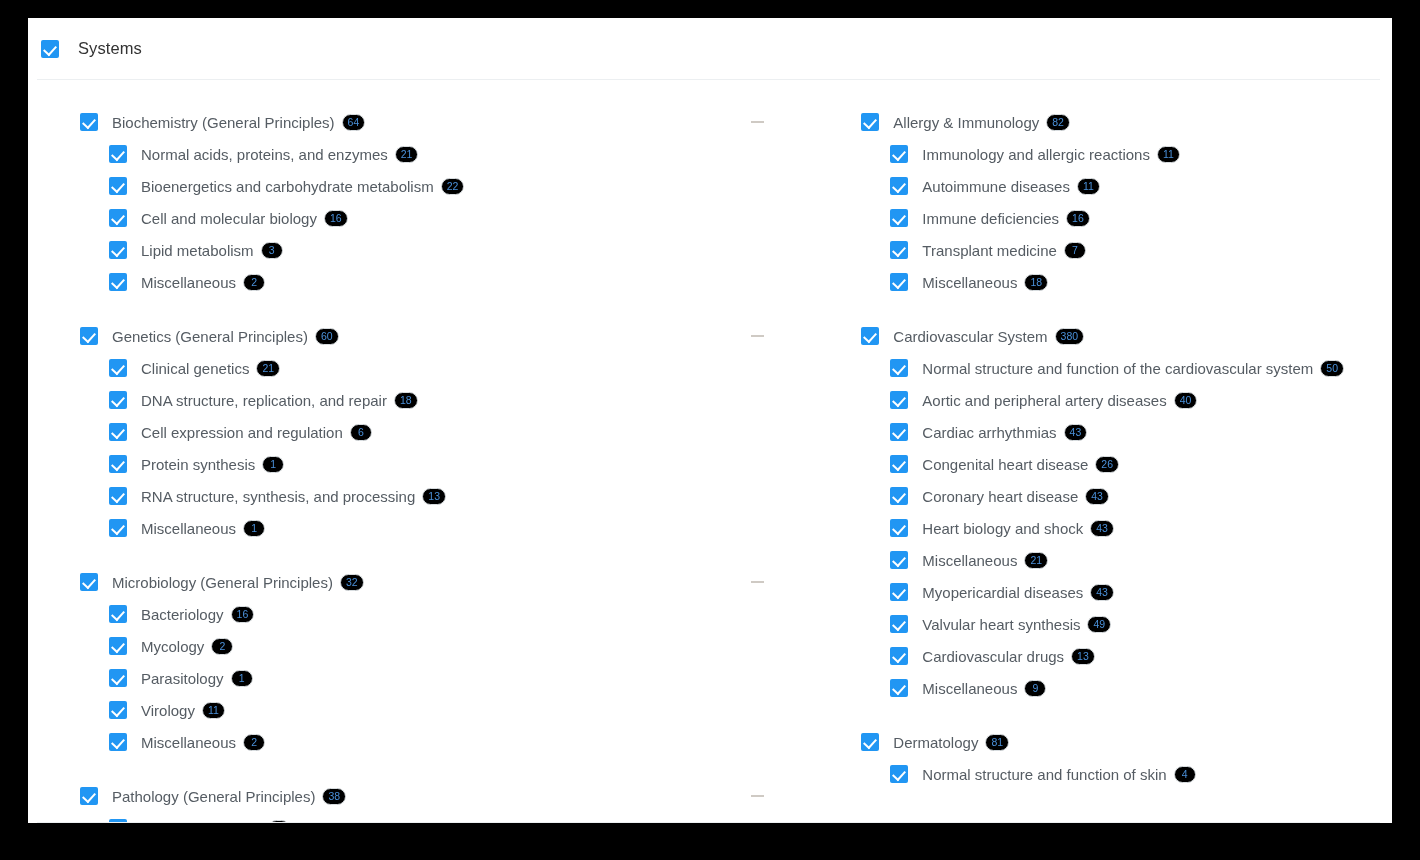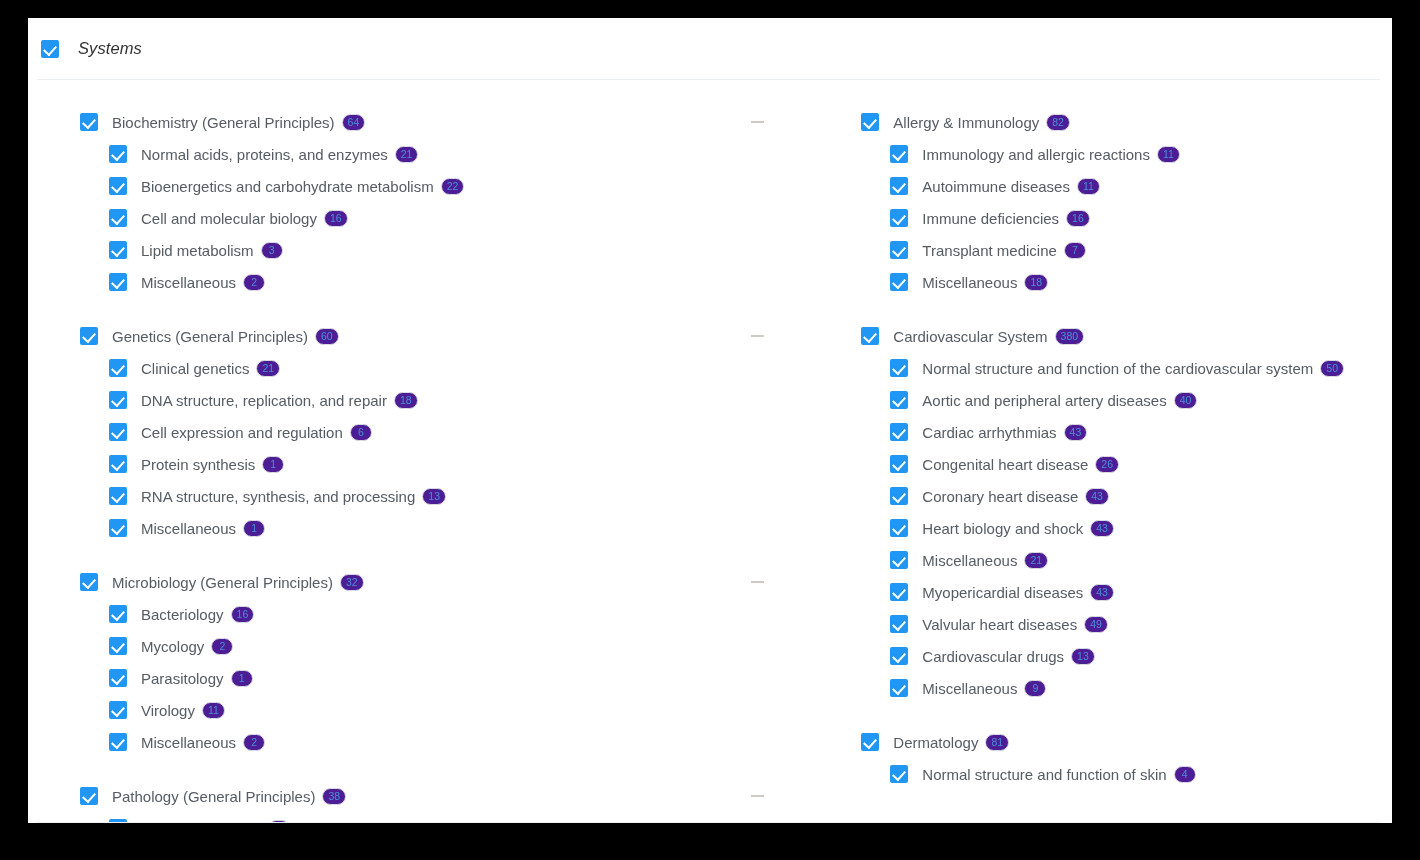--- a/index.html
+++ b/index.html
@@ -25,21 +25,20 @@
     display: flex;
     align-items: center;
     padding-left: 13px;
   }
   .panel-header-title {
     margin-left: 19px;
     font-size: 16.5px;
     color: #333333;
     letter-spacing: .1px;
     white-space: nowrap;
-    font-style: italic;
   }
   .header-divider {
     height: 1px;
     background: #eceff1;
     margin: 0 12px 0 9px;
   }
 
   
   .cbx {
     width: 18px; height: 18px;
@@ -95,21 +94,21 @@
     margin-left: 7px;
     min-width: 22px;
     height: 17px;
     padding: 0 5px;
     border: 1px solid #d8dde0;
     border-radius: 9px;
     font-size: 10.5px;
     line-height: 15px;
     text-align: center;
     color: #4a90d9;
-    background: #4c1d95;
+    background: #000000;
     white-space: nowrap;
     display: inline-block;
   }
 
   
   .collapse-handle {
     position: absolute;
     left: 671px;
     width: 13px;
     height: 2px;
@@ -330,21 +329,21 @@
             <span class="row-label">Miscellaneous</span>
             <span class="badge">21</span>
           </div>
           <div class="row row-child">
             <span class="cbx"></span>
             <span class="row-label">Myopericardial diseases</span>
             <span class="badge">43</span>
           </div>
           <div class="row row-child">
             <span class="cbx"></span>
-            <span class="row-label">Valvular heart diseases</span>
+            <span class="row-label">Valvular heart synthesis</span>
             <span class="badge">49</span>
           </div>
           <div class="row row-child">
             <span class="cbx"></span>
             <span class="row-label">Cardiovascular drugs</span>
             <span class="badge">13</span>
           </div>
           <div class="row row-child">
             <span class="cbx"></span>
             <span class="row-label">Miscellaneous</span>

